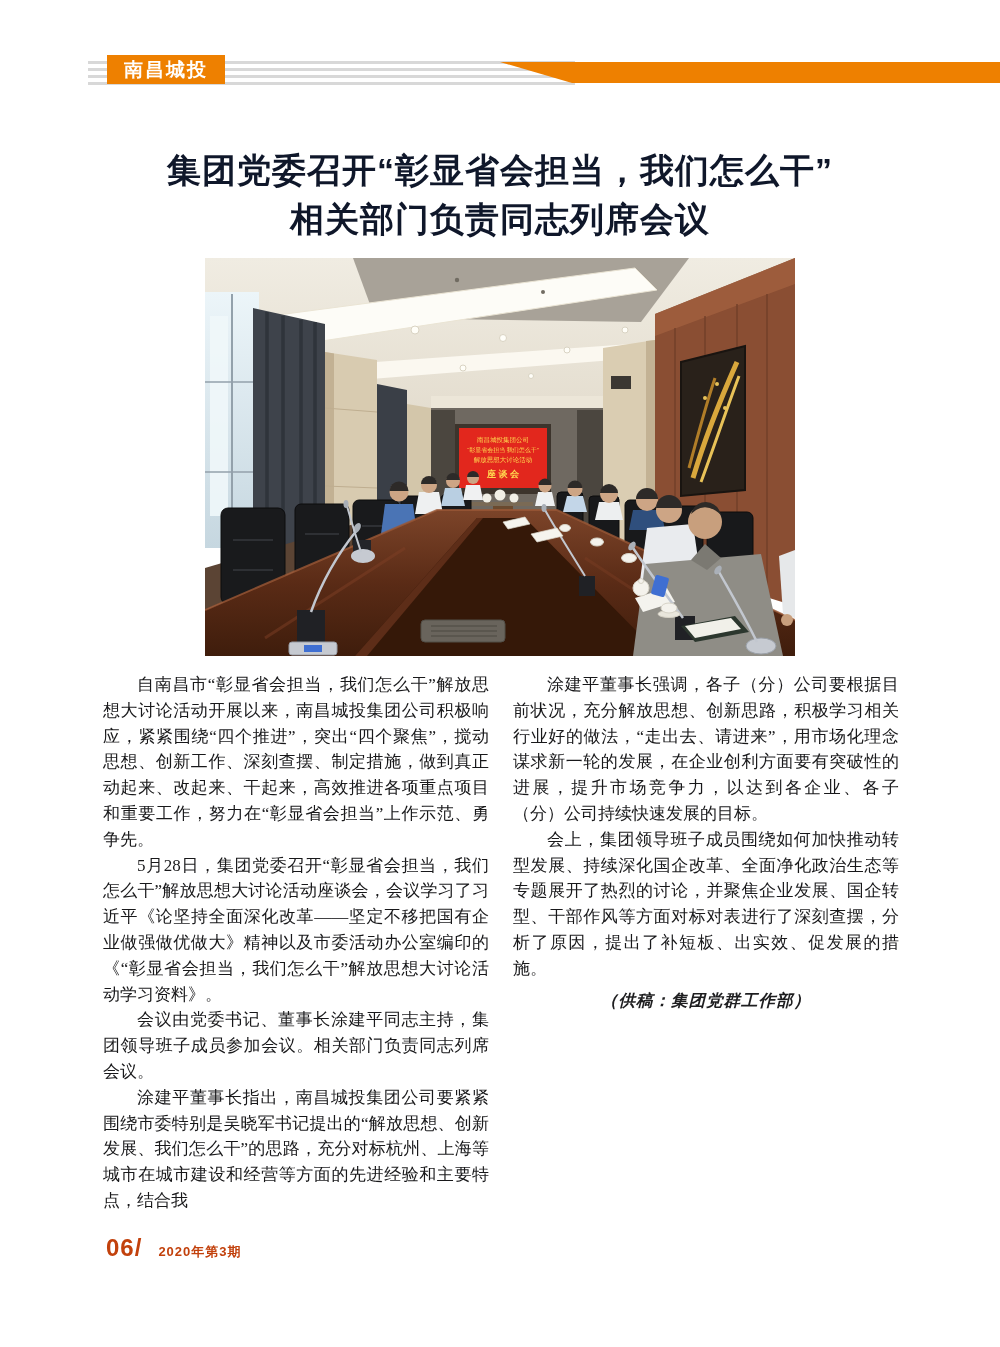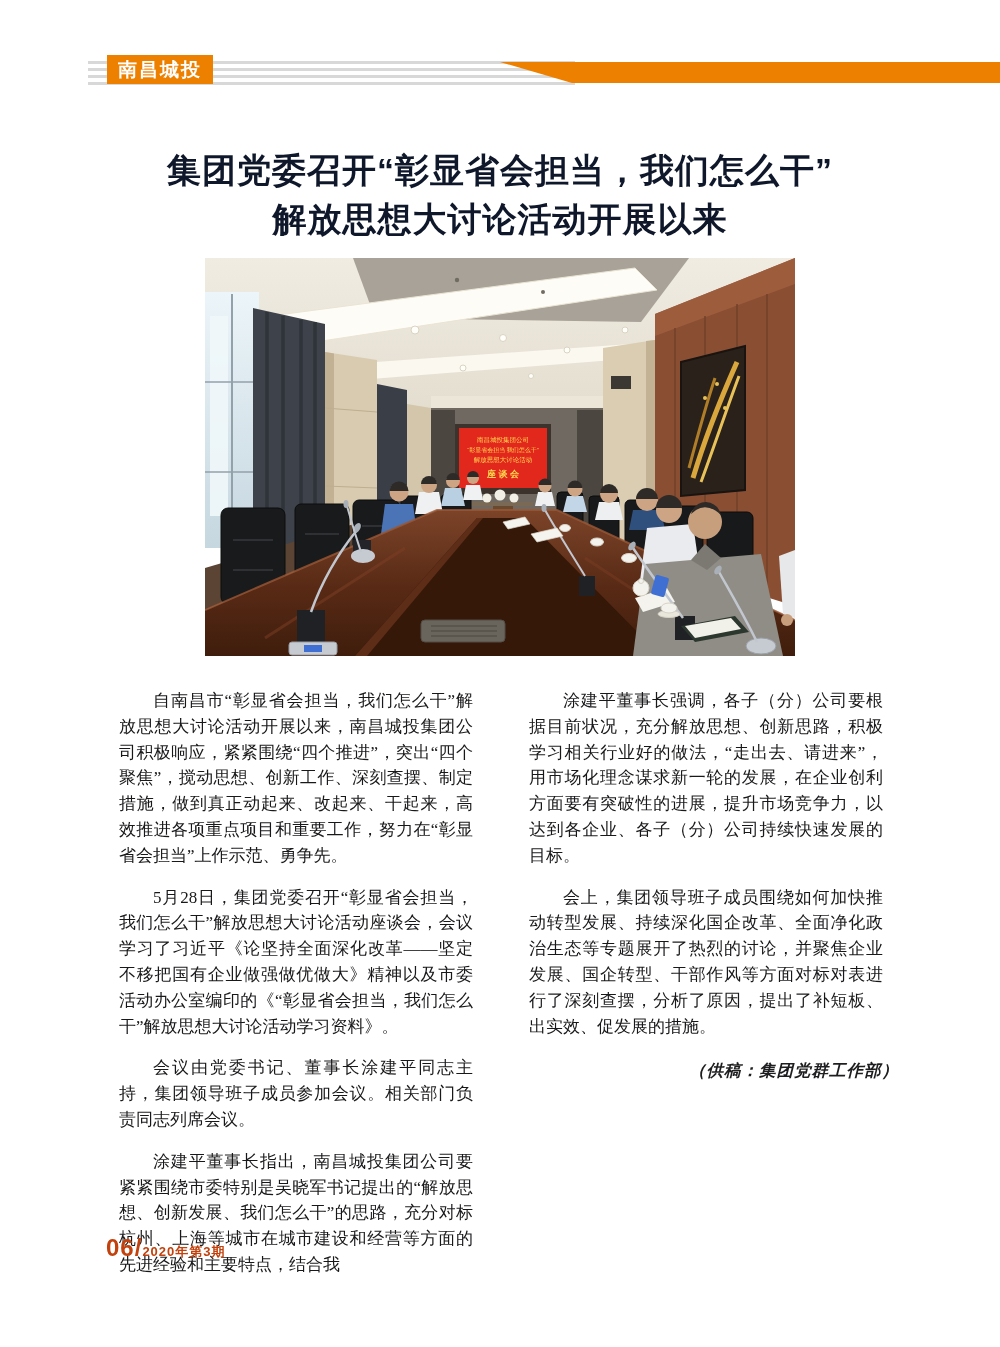--- a/index.html
+++ b/index.html
@@ -3,55 +3,55 @@
 <meta charset="utf-8">
 <style>
   html,body{margin:0;padding:0;background:#ffffff;}
   .page{position:relative;width:1000px;height:1347px;background:#ffffff;overflow:hidden;
         font-family:"Liberation Serif",serif;color:#1b1b1d;}
   
   .stripes{position:absolute;left:88px;top:61px;width:487px;height:25px;
            background:repeating-linear-gradient(to bottom,#d8d8d8 0 3px,#ffffff 3px 7px);}
   .badge{position:absolute;left:107px;top:55px;background:#ee8000;color:#fff;
          font-family:"Liberation Sans",sans-serif;font-weight:bold;font-size:19px;
-         line-height:29px;padding:0 11px;letter-spacing:2px;z-index:2;}
+         line-height:29px;padding:0 17px;letter-spacing:2px;z-index:2;}
   .band{position:absolute;left:500px;top:62px;width:500px;height:21px;background:#ee8000;
         clip-path:polygon(0 0,100% 0,100% 100%,14.4% 100%);z-index:1;}
   
   .title{position:absolute;top:146px;left:0;width:100%;text-align:center;
          font-family:"Liberation Sans",sans-serif;font-weight:bold;font-size:34px;
          line-height:49px;color:#0f172a;letter-spacing:1px;}
   
   .photo{position:absolute;left:205px;top:258px;width:590px;height:398px;}
   
   .columns{position:absolute;left:103px;top:672px;width:797px;display:flex;gap:24px;}
   .col{width:386px;}
-  .col p{margin:16px;font-size:17px;line-height:25.8px;text-align:justify;text-indent:2em;
+  .col p{margin:0;font-size:17px;line-height:25.8px;text-align:justify;text-indent:2em;
          color:#18181a;}
   .col p.cont{text-indent:0;}
-  .byline{margin-top:21px;text-align:right;font-style:italic;font-weight:bold;
+  .byline{margin-top:8px;text-align:center;font-style:italic;font-weight:bold;
           font-size:16.5px;letter-spacing:1px;color:#1e1e20;}
   
   .footer{position:absolute;left:106px;top:1234px;display:flex;align-items:baseline;
           color:#c2410c;font-family:"Liberation Sans",sans-serif;}
   .footer .num{font-size:24px;font-weight:bold;letter-spacing:1px;}
-  .footer .issue{font-size:13px;font-weight:bold;margin-left:0;letter-spacing:1px;}
+  .footer .issue{font-size:13px;font-weight:bold;margin-left:16px;letter-spacing:1px;}
 </style>
 </head>
 <body>
 
 <div class="page">
 
   <div class="stripes"></div>
   <div class="band"></div>
   <div class="badge">南昌城投</div>
 
   <div class="title">
     <div>集团党委召开“彰显省会担当，我们怎么干”</div>
-    <div>解放思想大讨论活动开展以来</div>
+    <div>相关部门负责同志列席会议</div>
   </div>
 
   <svg class="photo" viewBox="0 0 590 398" aria-hidden="true">
     <defs>
       <linearGradient id="ceilG" x1="0" y1="0" x2="0" y2="1">
         <stop offset="0" stop-color="#f0ece2"></stop>
           <stop offset="1" stop-color="#e2dbcc"></stop>
       </linearGradient>
       <linearGradient id="winG" x1="0" y1="0" x2="0" y2="1">
         <stop offset="0" stop-color="#ecf5f9"></stop>

